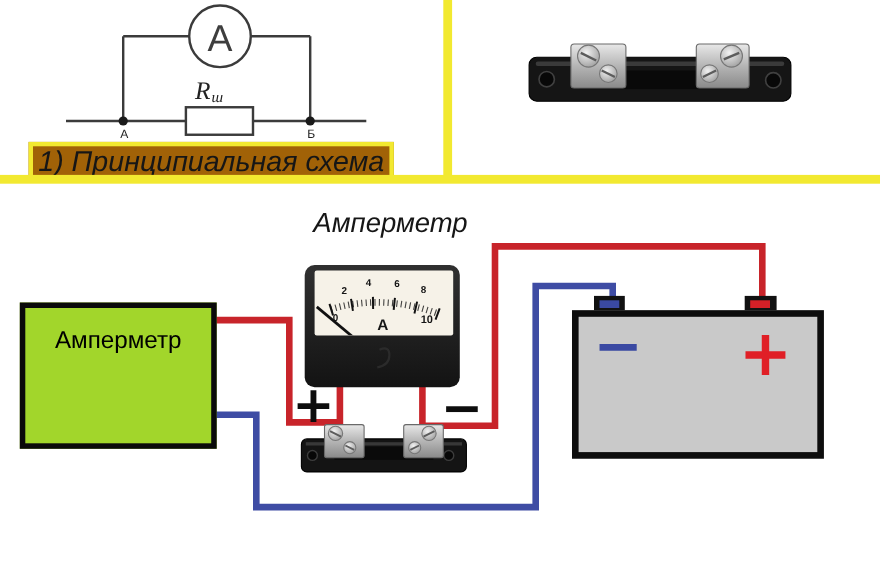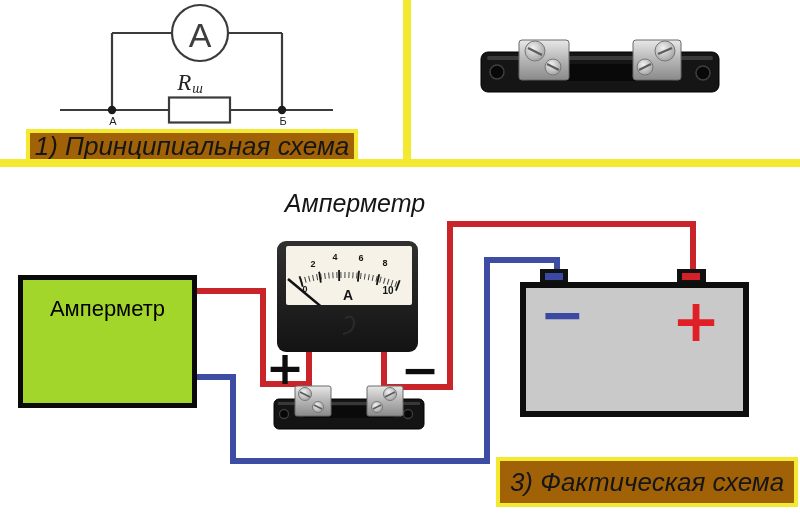--- a/index.html
+++ b/index.html
@@ -193,17 +193,14 @@
     <div class="terminal-inner" style="background:#d42027;"></div>
   </div>
   <div id="battery-box"></div>
   <div class="big-sign" style="left:538px;top:288px;width:48px;font-size:54px;color:#3a49a2;">
     <span>−</span>
   </div>
   <div class="big-sign" style="left:671px;top:292px;width:50px;font-size:58px;color:#e01f26;">
     <span>+</span>
   </div>
 
-  <div class="label-box" style="left:496px;top:457px;width:302px;height:50px;font-size:26px;">
-    <span>3) Фактическая схема</span>
-  </div>
 
 </div>
 
 </body></html>

